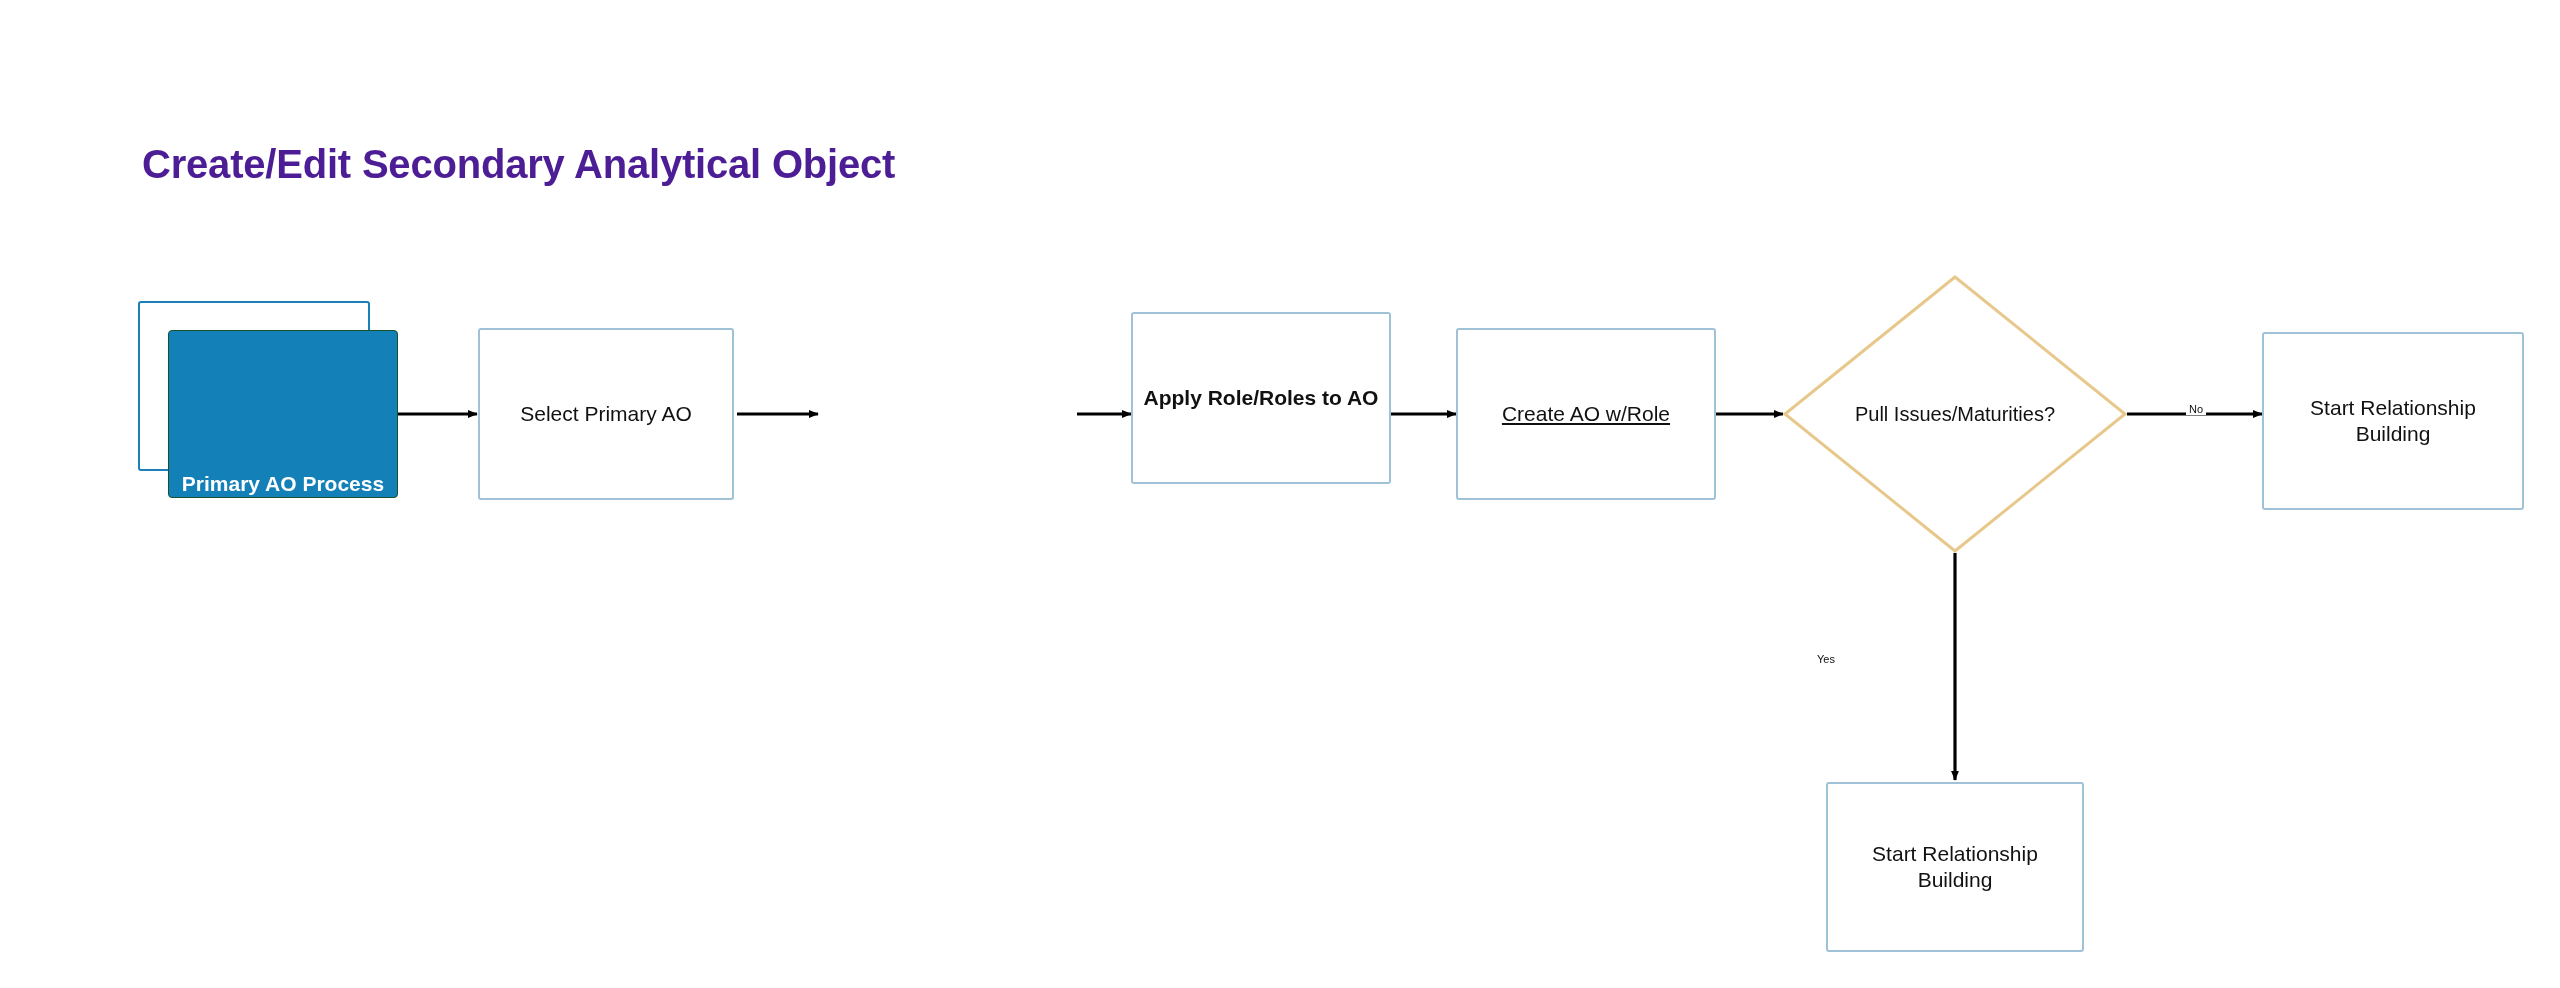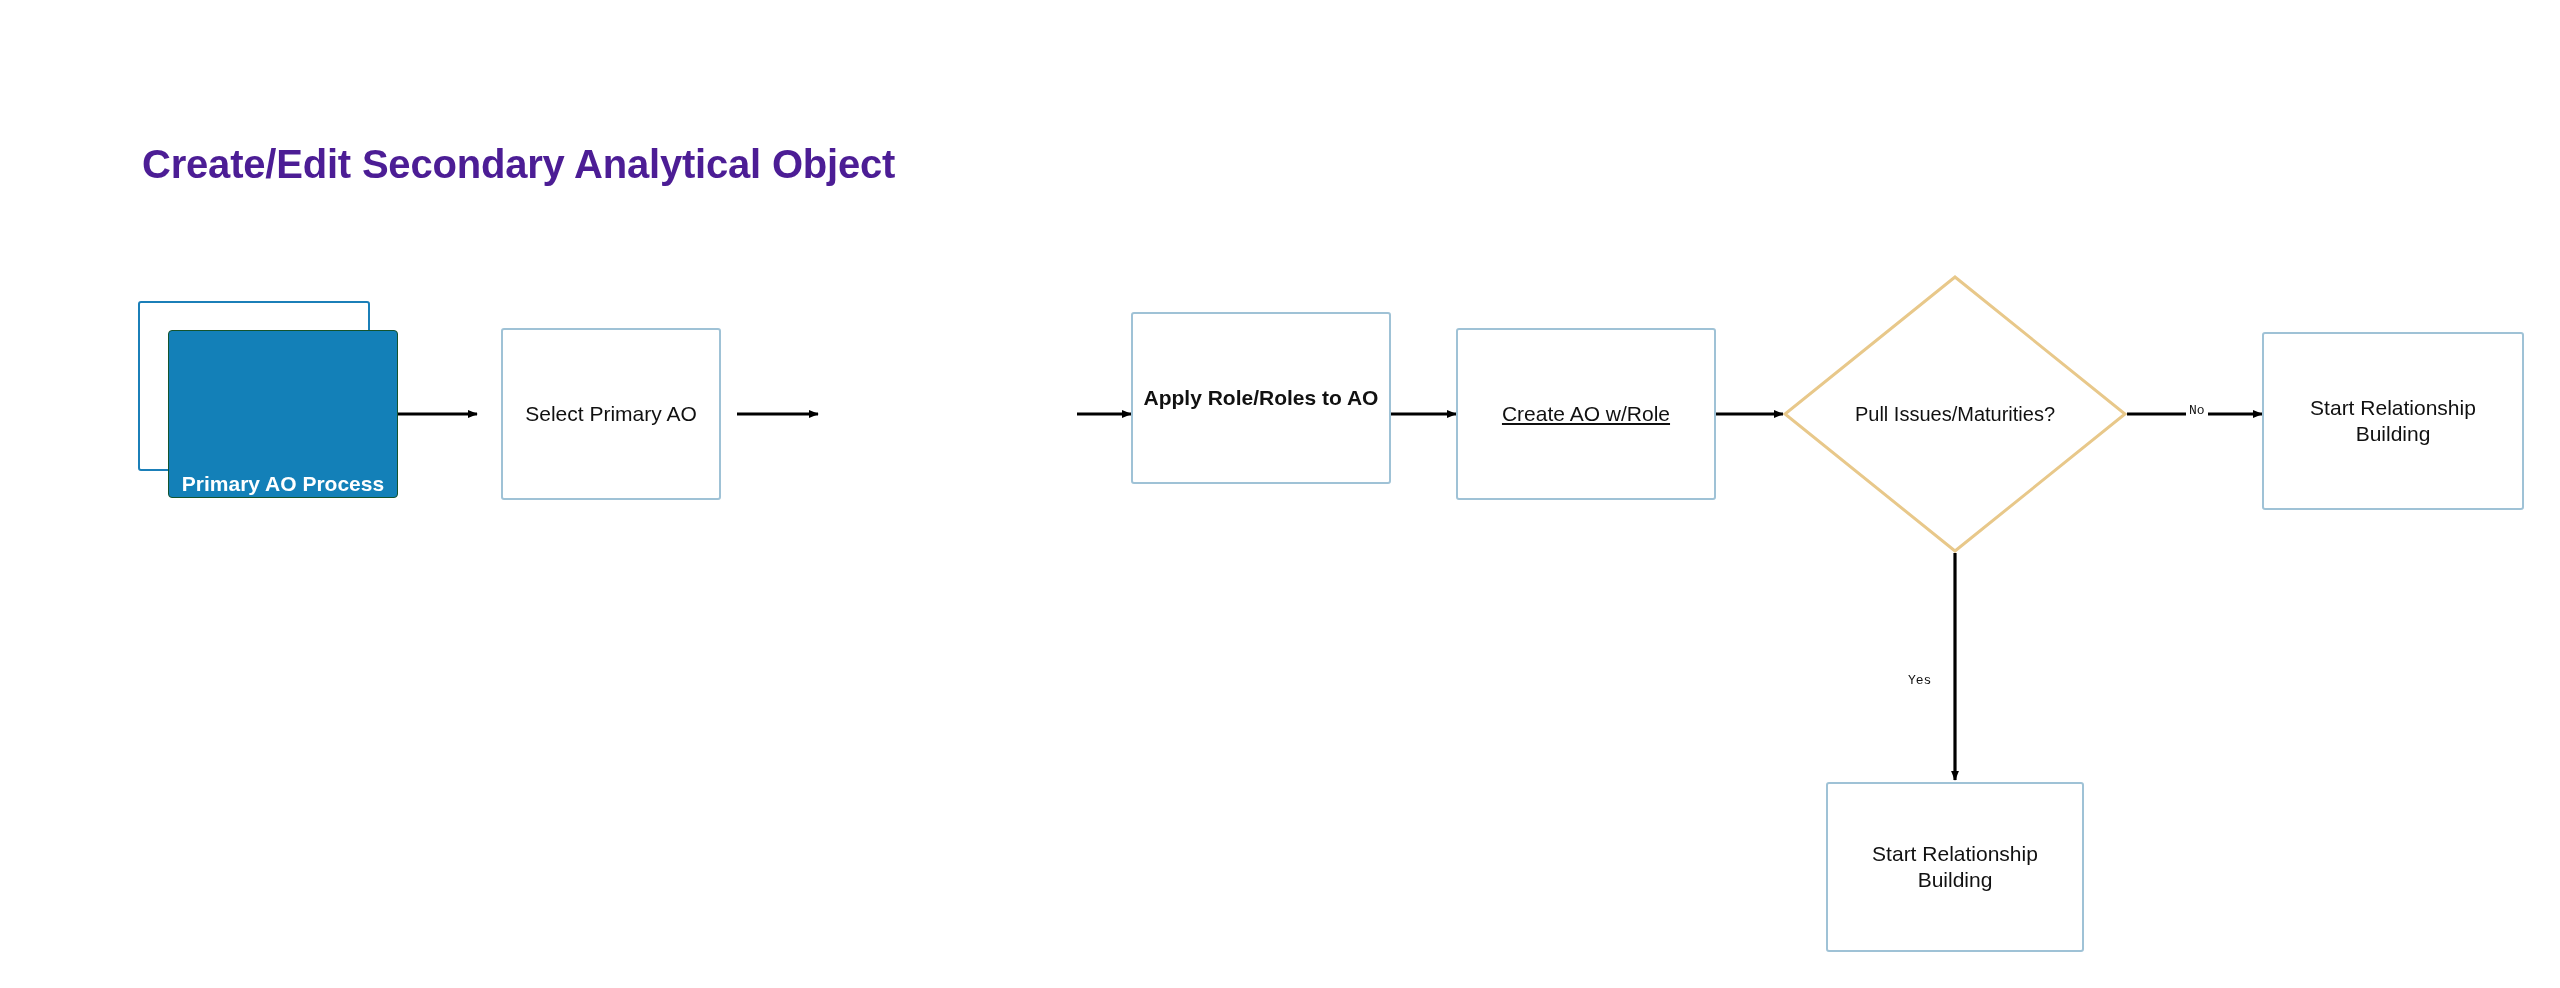--- a/index.html
+++ b/index.html
@@ -97,26 +97,25 @@
   #edges {
     position: absolute;
     left: 0;
     top: 0;
     width: 2560px;
     height: 988px;
     pointer-events: none;
   }
   .edge-label {
     position: absolute;
-    font-size: 13px;
+    font-size: 11px;
     color: #111111;
     background: #ffffff;
     padding: 0 3px;
     white-space: nowrap;
-    font-family: Liberation Mono, monospace;
   }
 </style>
 </head>
 <body>
 
 <div id="canvas">
 
   <div id="page-title">Create/Edit Secondary Analytical Object</div>
 
   <svg id="edges" viewBox="0 0 2560 988">
@@ -130,28 +129,28 @@
       <line x1="737" y1="414" x2="818" y2="414"></line>
       <line x1="1077" y1="414" x2="1131" y2="414"></line>
       <line x1="1390" y1="414" x2="1456" y2="414"></line>
       <line x1="1715" y1="414" x2="1783" y2="414"></line>
       <line x1="2127" y1="414" x2="2262" y2="414"></line>
       <line x1="1955" y1="553" x2="1955" y2="780"></line>
     </g>
   </svg>
 
   <div class="edge-label" style="left:2186px; top:403px;">No</div>
-  <div class="edge-label" style="left:1905px; top:653px;margin-top:20px;">Yes</div>
+  <div class="edge-label" style="left:1814px; top:653px;">Yes</div>
 
   <div class="start-back" style="left:138px; top:301px; width:232px; height:170px;"></div>
   <div class="start-front" style="left:168px; top:330px; width:230px; height:168px;">
     <span>Primary AO Process</span>
   </div>
 
-  <div class="node proc" style="left:478px; top:328px; width:220px; height:172px;margin-left:23px;">
+  <div class="node proc" style="left:478px; top:328px; width:256px; height:172px;">
     <span>Select Primary AO</span>
   </div>
 
 
   <div class="node proc" style="left:1131px; top:312px; width:260px; height:172px;font-weight:bold;">
     <span>Apply Role/Roles to AO</span>
   </div>
 
   <div class="node proc" style="left:1456px; top:328px; width:260px; height:172px;text-decoration:underline;">
     <span>Create AO w/Role</span>

